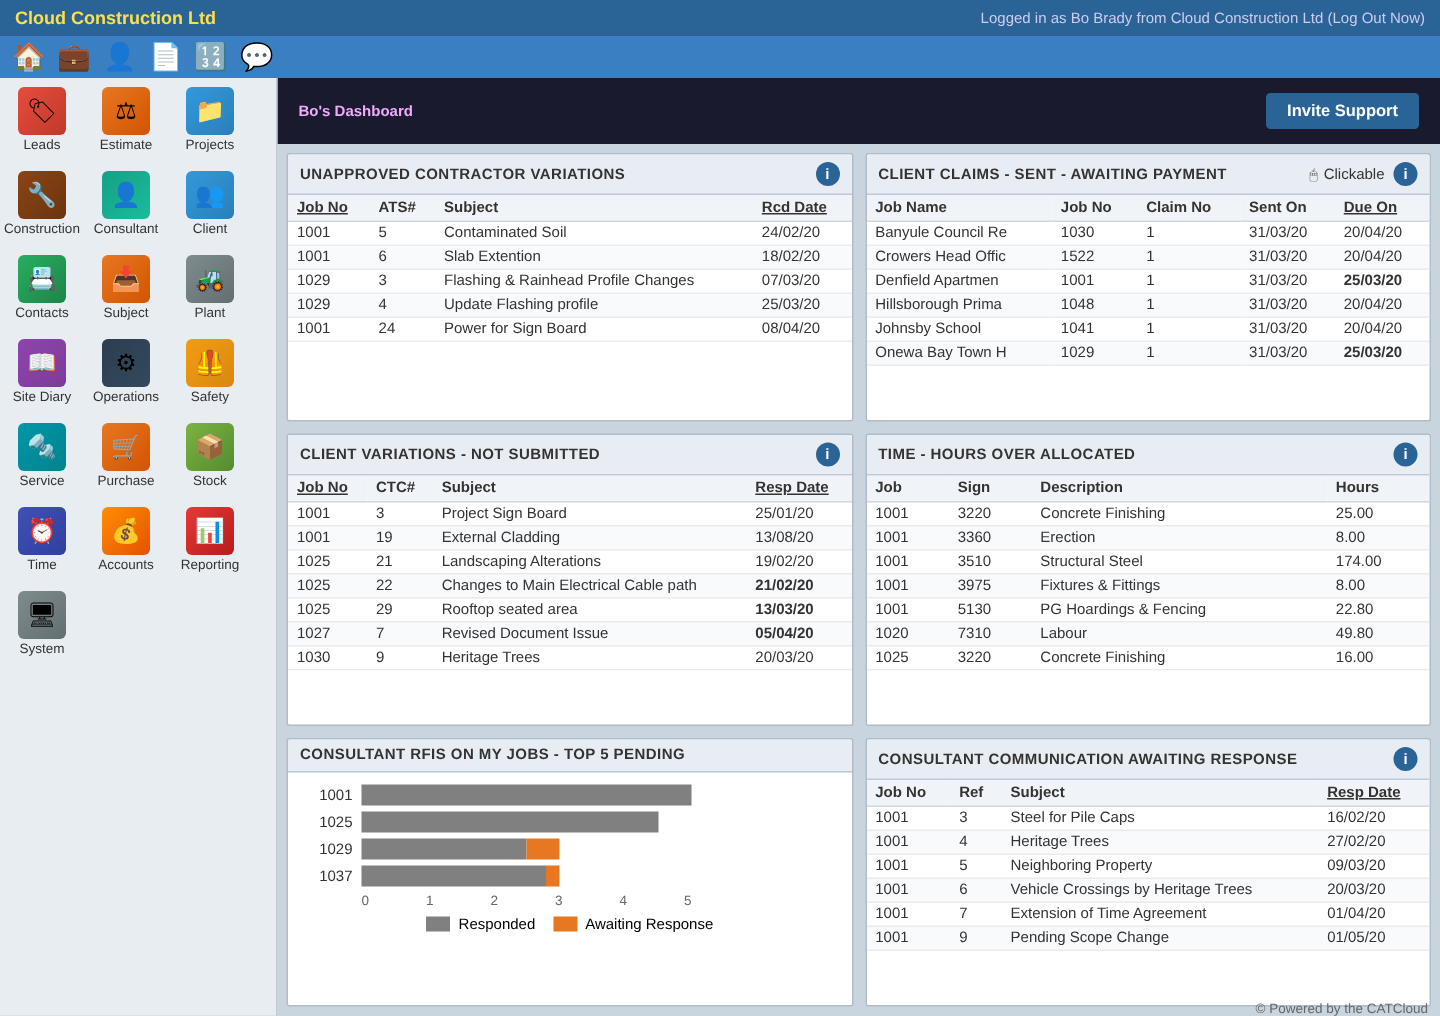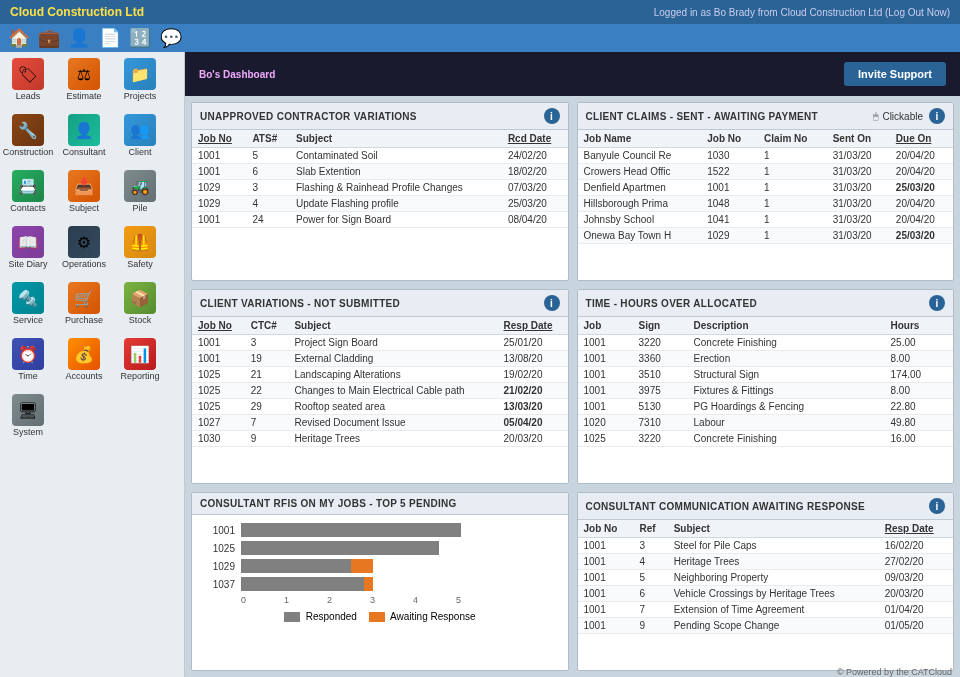--- a/index.html
+++ b/index.html
@@ -127,21 +127,21 @@
       <div class="sidebar-item">
     <div class="sidebar-icon bg-green">📇</div>
     <span class="sidebar-label">Contacts</span>
   </div>
       <div class="sidebar-item">
     <div class="sidebar-icon bg-orange">📥</div>
     <span class="sidebar-label">Subject</span>
   </div>
       <div class="sidebar-item">
     <div class="sidebar-icon bg-gray">🚜</div>
-    <span class="sidebar-label">Pile</span>
+    <span class="sidebar-label">Plant</span>
   </div>
       <div class="sidebar-item">
     <div class="sidebar-icon bg-purple">📖</div>
     <span class="sidebar-label">Site Diary</span>
   </div>
       <div class="sidebar-item">
     <div class="sidebar-icon bg-darkblue">⚙</div>
     <span class="sidebar-label">Operations</span>
   </div>
       <div class="sidebar-item">
@@ -395,21 +395,21 @@
   </tr>
               <tr>
     <td class="link-text">1001</td>
     <td>3360</td>
     <td>Erection</td>
     <td>8.00</td>
   </tr>
               <tr>
     <td class="link-text">1001</td>
     <td>3510</td>
-    <td>Structural Sign</td>
+    <td>Structural Steel</td>
     <td>174.00</td>
   </tr>
               <tr>
     <td class="link-text">1001</td>
     <td>3975</td>
     <td>Fixtures &amp; Fittings</td>
     <td>8.00</td>
   </tr>
               <tr>
     <td class="link-text">1001</td>

